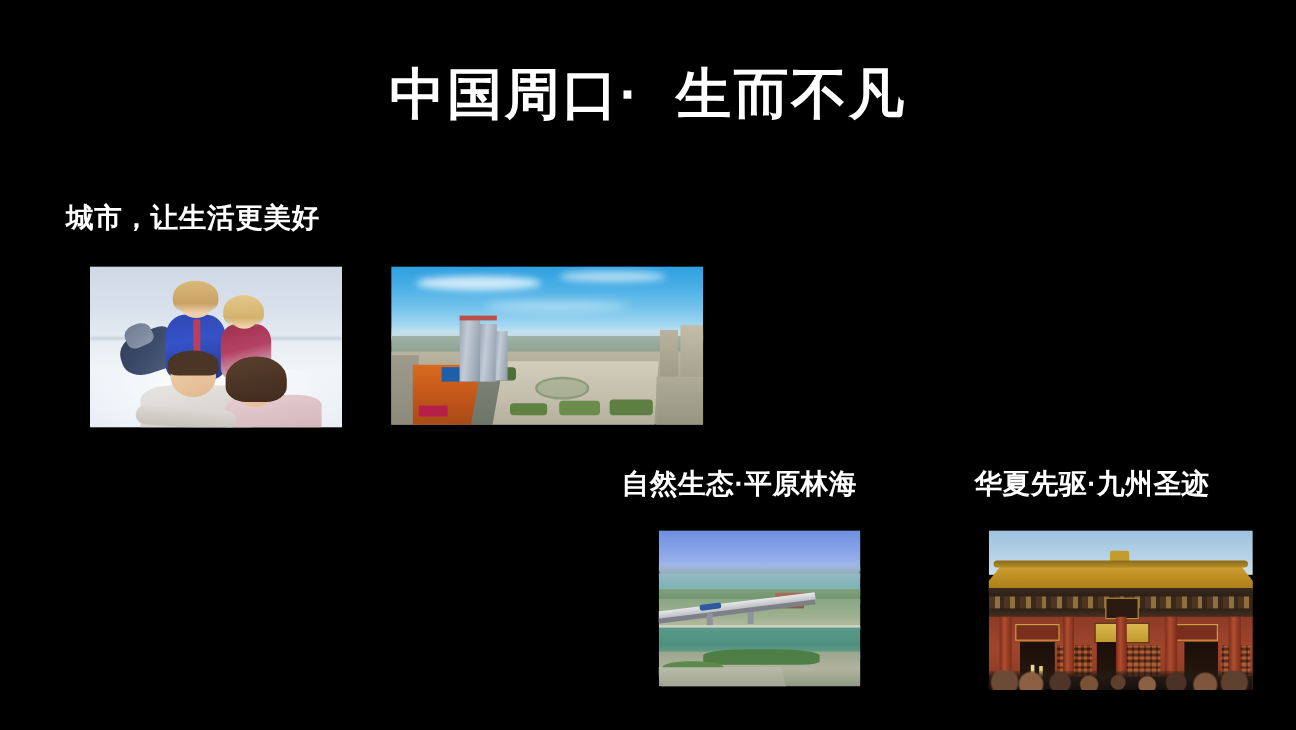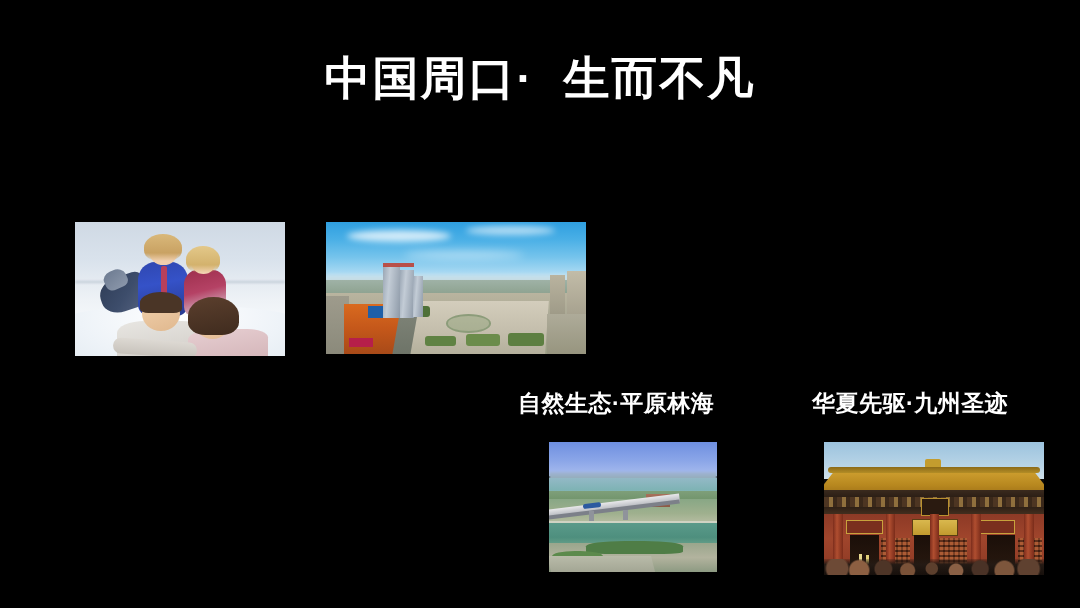--- a/index.html
+++ b/index.html
@@ -452,20 +452,21 @@
     background: #e3d079;
   }
 </style>
 </head>
 <body>
 
 <div class="slide">
 
   <div class="slide-title">中国周口·  生而不凡</div>
 
+  <div class="caption cap-city">城市，让生活更美好</div>
 
 
   <div class="caption cap-eco">自然生态·平原林海</div>
 
   <div class="caption cap-heritage">华夏先驱·九州圣迹</div>
 
   <div class="photo ph-family">
     <div class="layer fam-sky"></div>
     <div class="layer fam-horizon"></div>
     <div class="layer fam-snowdrift"></div>

